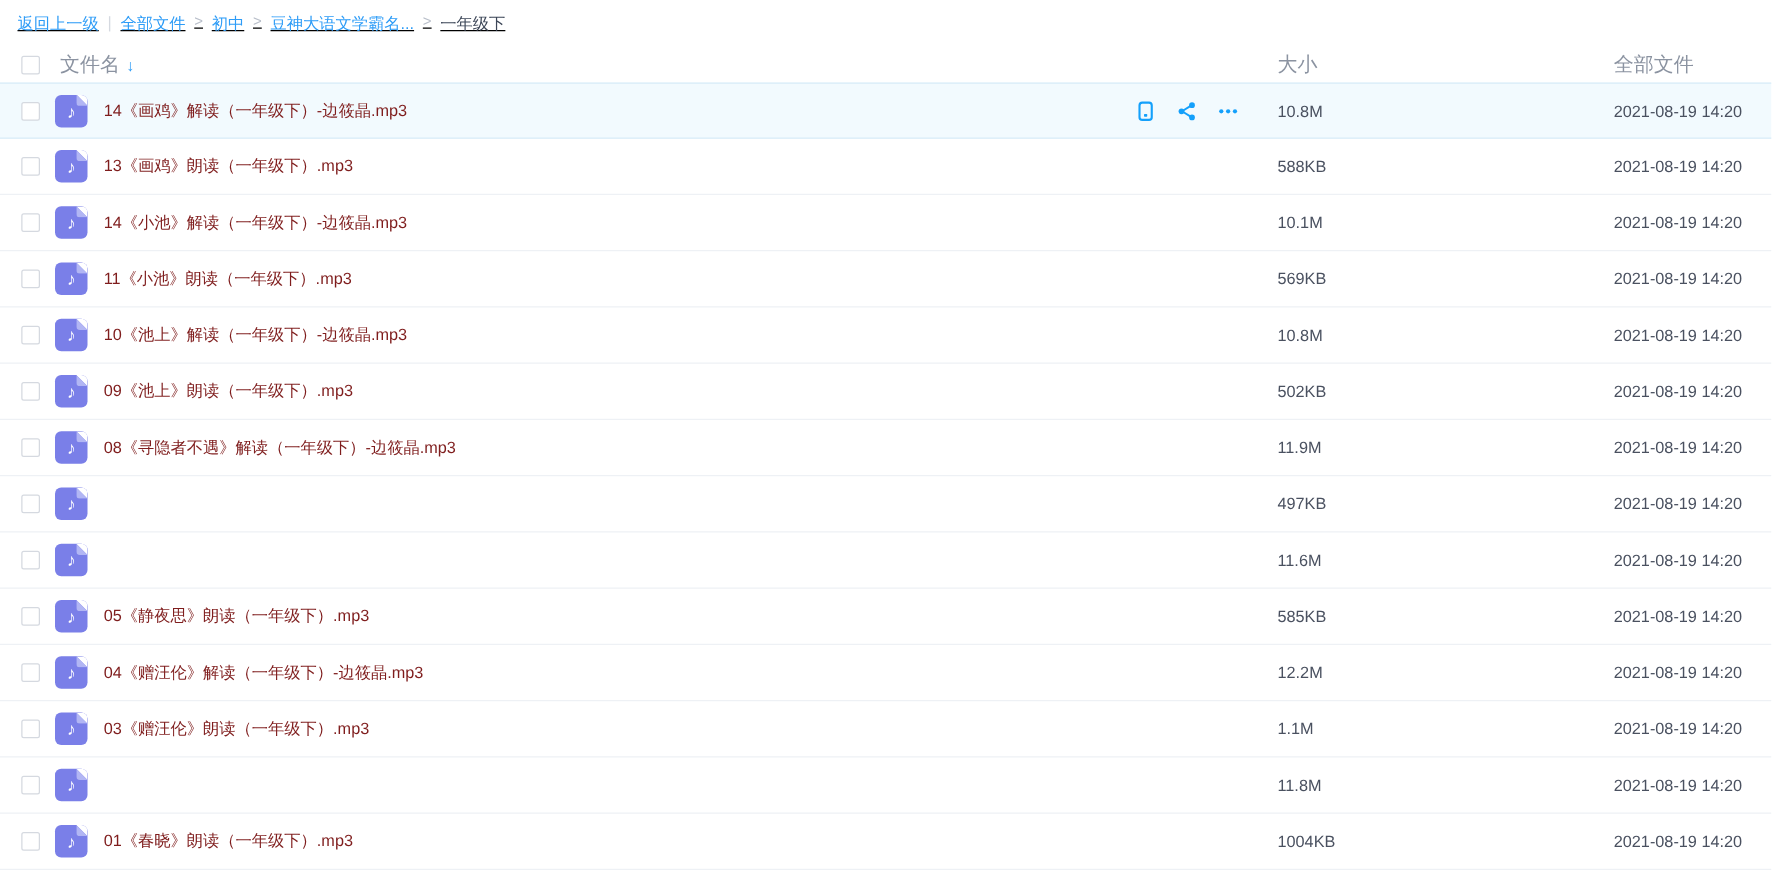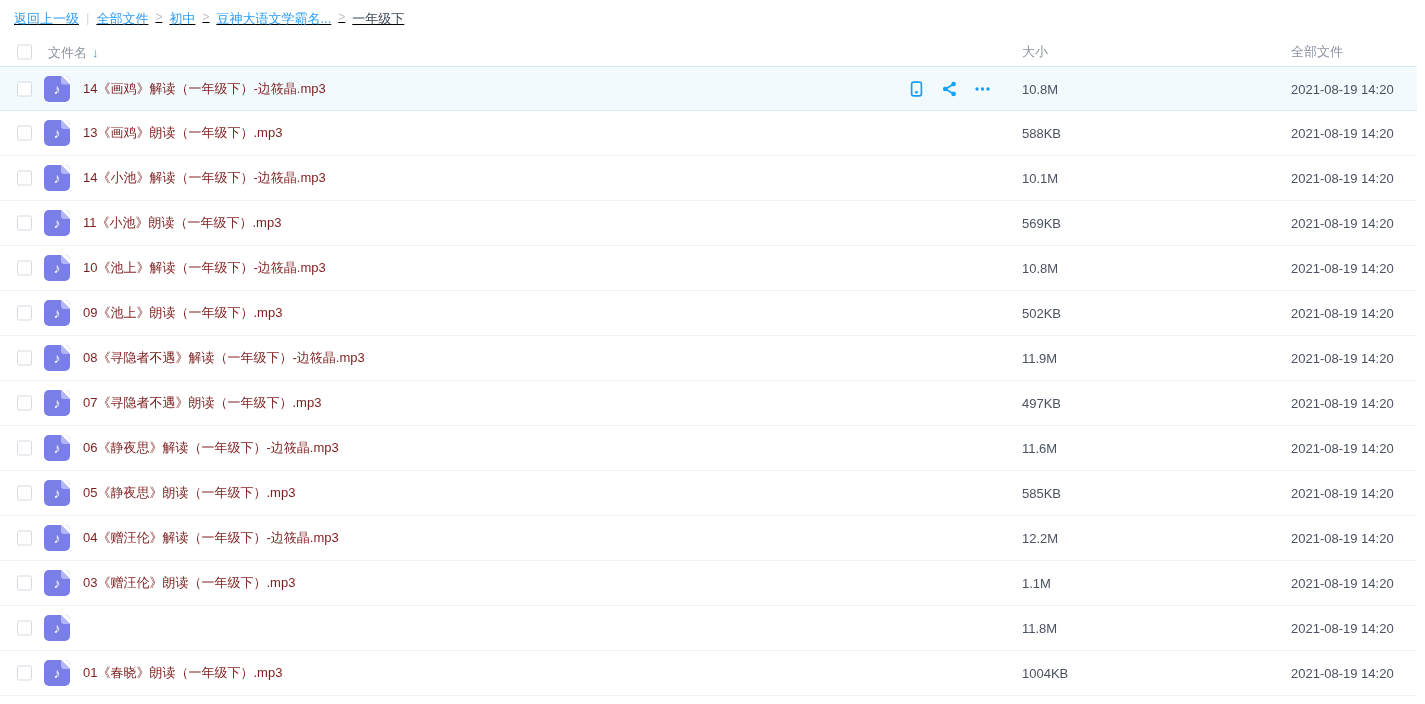--- a/index.html
+++ b/index.html
@@ -9,21 +9,21 @@
   
   .breadcrumb { padding:10px 0 0 14px; font-size:13px; height:36px;
                 display:flex; align-items:flex-start; white-space:nowrap;text-decoration:underline; }
   .crumb-link { color:#2d9cf7; cursor:pointer; text-decoration:none; }
   .crumb-pipe { color:#d5d9e0; margin:0 7px; }
   .crumb-sep  { color:#b9bfca; margin:0 7px; font-size:12px; }
   .crumb-current { color:#3c4657;text-align:center; }
 
   
   .table-header { position:relative; height:31px; }
-  .table-header .hdr-label { color:#8b93a1; font-size:13px; }
+  .table-header .hdr-label { color:#8b93a1; font-size:16px; }
   .hdr-name  { position:absolute; left:48px;  top:50%; transform:translateY(-50%); cursor:pointer; }
   .hdr-size  { position:absolute; left:1022px; top:50%; transform:translateY(-50%); }
   .hdr-date  { position:absolute; left:1291px; top:50%; transform:translateY(-50%); }
   .sort-arrow { color:#2d9cf7; font-weight:bold; font-size:13px; margin-left:5px; }
 
   
   .checkbox { width:15px; height:15px; border:1px solid #d5d9e0; border-radius:2px;
               background:#fff; cursor:pointer; }
   .table-header .checkbox { position:absolute; left:17px; top:50%; transform:translateY(-50%); }
 
@@ -231,38 +231,36 @@
     <div class="cell-check">
       <div class="checkbox"></div>
     </div>
     <div class="cell-icon">
       <div class="music-icon">
         <span class="corner-cut"></span>
         <span class="corner-fold"></span>
         <span class="note">♪</span>
       </div>
     </div>
-    <div class="cell-name">07《寻隐者不遇》朗读（一年级下）.mp3</div>
 
     <div class="cell-size">497KB</div>
     <div class="cell-date">2021-08-19 14:20</div>
   </div>
 
   <div class="file-row">
     <div class="cell-check">
       <div class="checkbox"></div>
     </div>
     <div class="cell-icon">
       <div class="music-icon">
         <span class="corner-cut"></span>
         <span class="corner-fold"></span>
         <span class="note">♪</span>
       </div>
     </div>
-    <div class="cell-name">06《静夜思》解读（一年级下）-边筱晶.mp3</div>
 
     <div class="cell-size">11.6M</div>
     <div class="cell-date">2021-08-19 14:20</div>
   </div>
 
   <div class="file-row">
     <div class="cell-check">
       <div class="checkbox"></div>
     </div>
     <div class="cell-icon">

